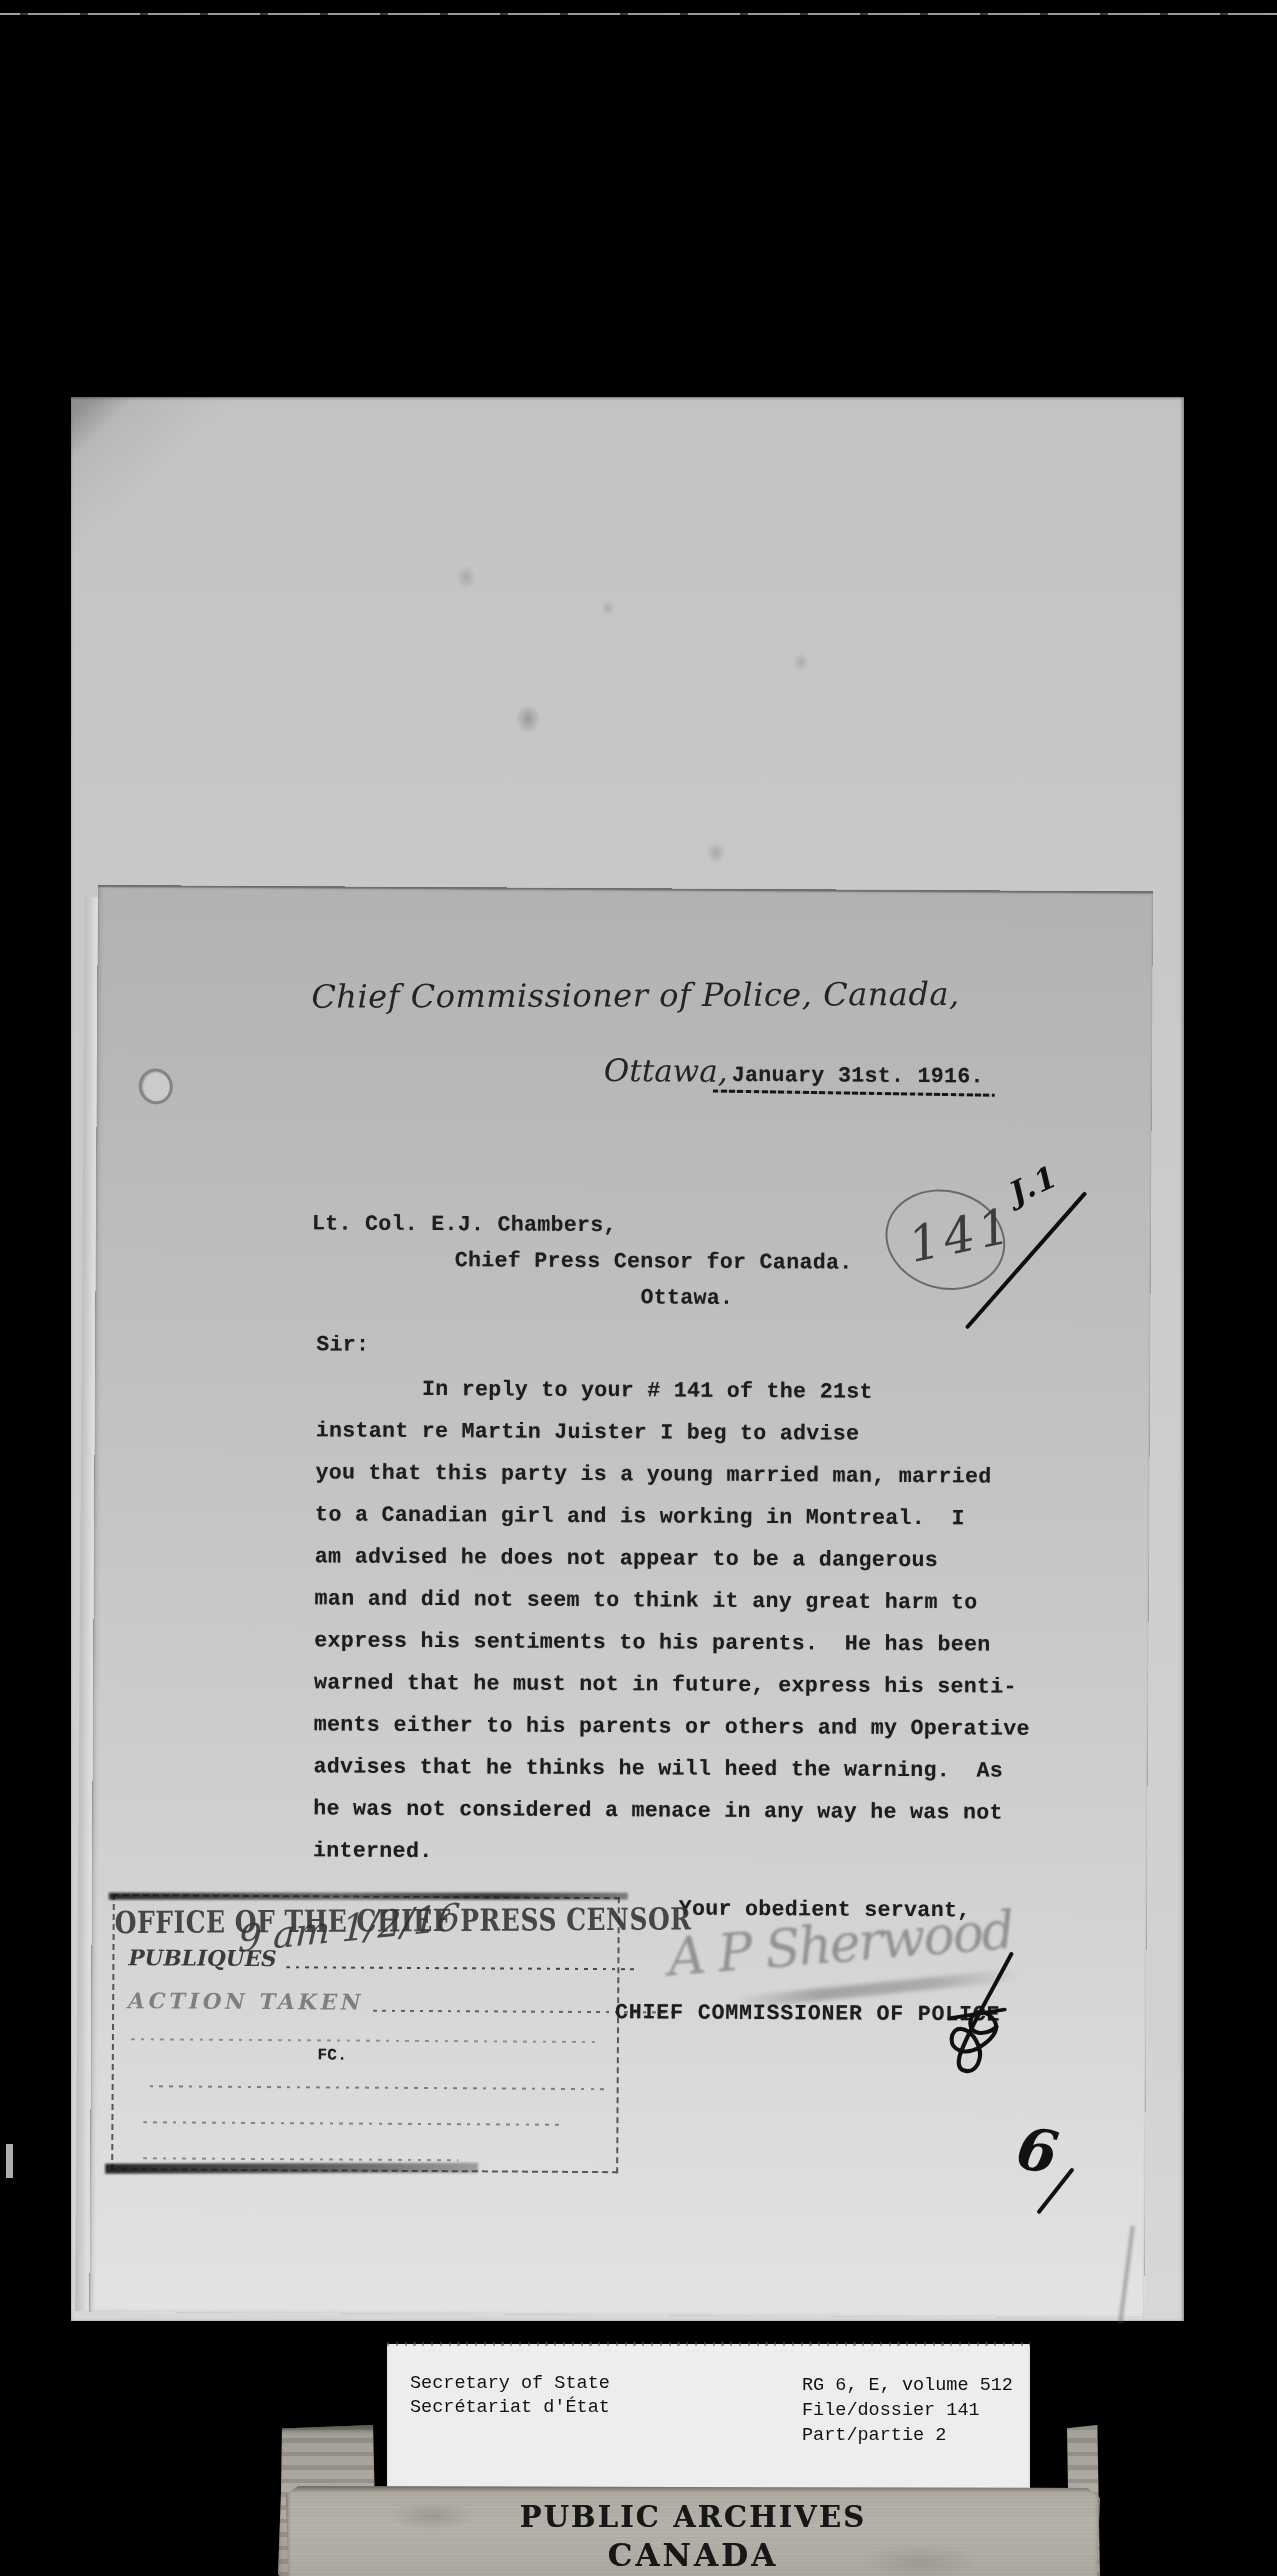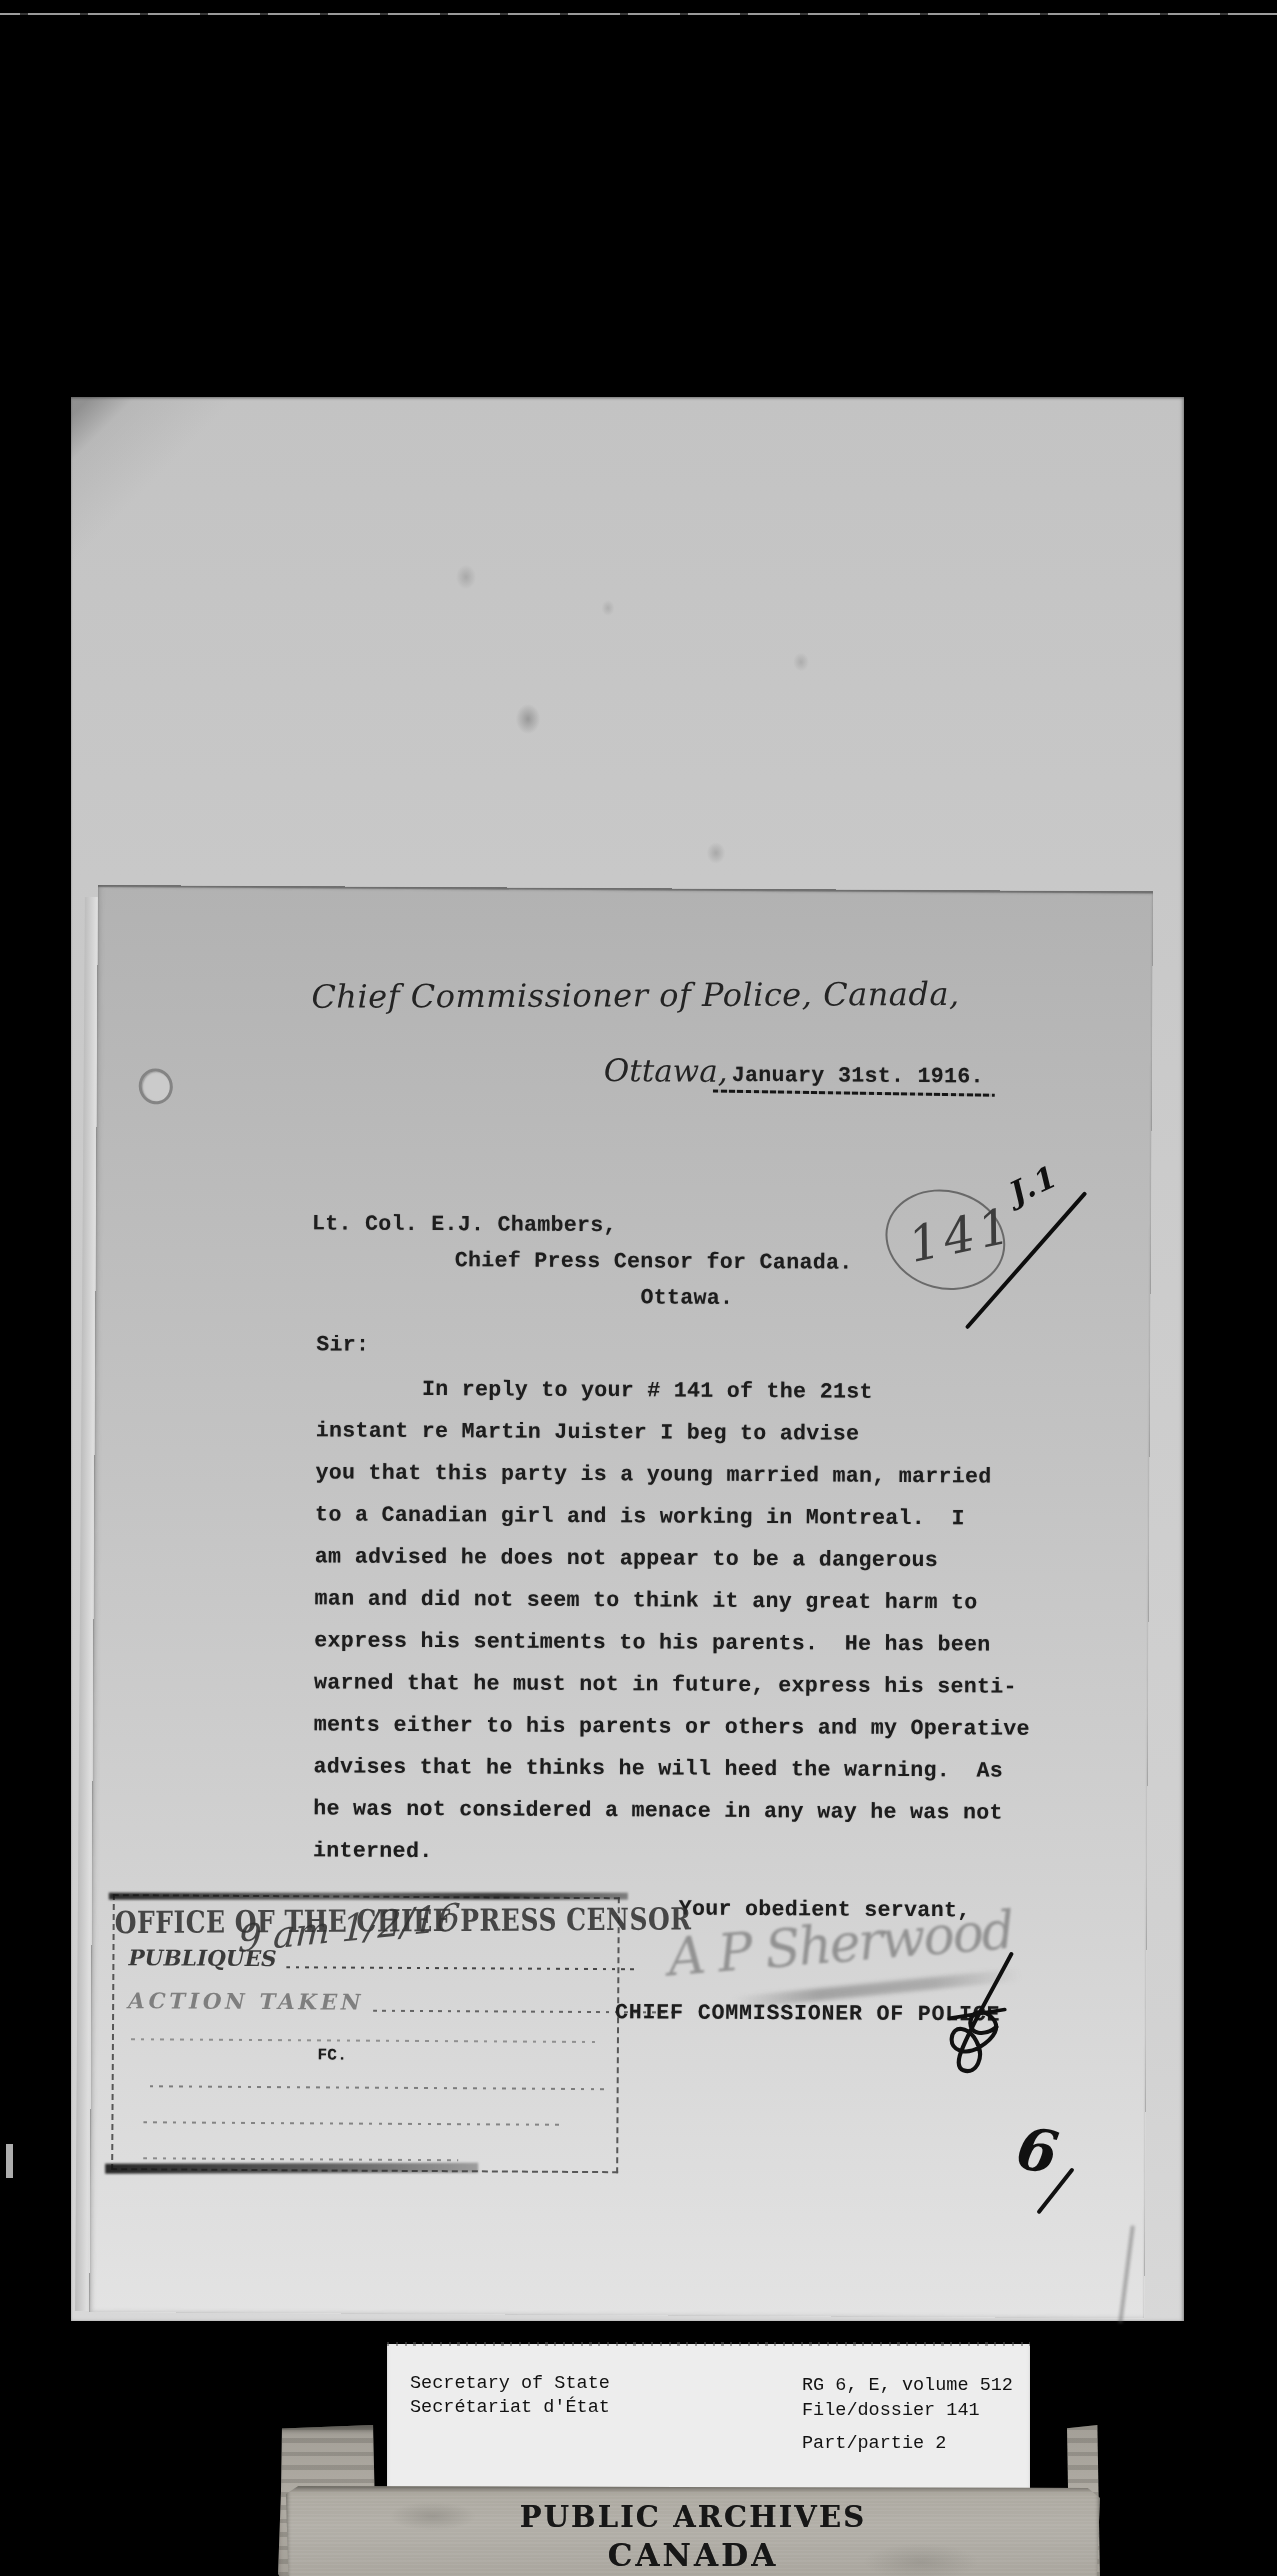--- a/index.html
+++ b/index.html
@@ -124,21 +124,21 @@
   .archives-card{position:absolute;left:387px;top:2344px;width:643px;height:253px;background:var(--card-bg);
     box-shadow:inset 0 -2.1px 3.1px rgba(150,150,150,.4);}
   .archives-card::before{content:"";position:absolute;left:0;top:-2.1px;width:100%;height:4.1px;
     background:repeating-linear-gradient(90deg,rgba(90,90,90,.55) 0 2.1px,transparent 2.1px 8.8px);}
   .card-text{position:absolute;font-family:"Liberation Mono","DejaVu Sans Mono",monospace;font-weight:normal;
     font-size:18.5px;color:#121212;white-space:pre;}
   .card-dept-en{left:23px;top:29px;}
   .card-dept-fr{left:23px;top:53px;}
   .card-rg{left:415px;top:31px;}
   .card-file{left:415px;top:56px;}
-  .card-part{left:415px;top:81px;margin-top:8px;}
+  .card-part{left:415px;top:81px;}
 
   
   .ribbon-end{position:absolute;background:
       repeating-linear-gradient(180deg,rgba(80,78,72,.25) 0 4.6px,transparent 4.6px 13.4px),
       linear-gradient(180deg,#a39f97,#b0aca4 45%,#a19d95);}
   .ribbon-end-left{left:278px;top:2425px;width:99px;height:169px;
     clip-path:polygon(4% 2%,96% 0,100% 100%,10% 98%,0 88%,3% 40%);
     box-shadow:inset 0 5.2px 5.2px rgba(50,48,44,.5);}
   .ribbon-end-right{left:1067px;top:2425px;width:33px;height:161px;
     clip-path:polygon(0 2%,92% 0,100% 96%,8% 100%);}

